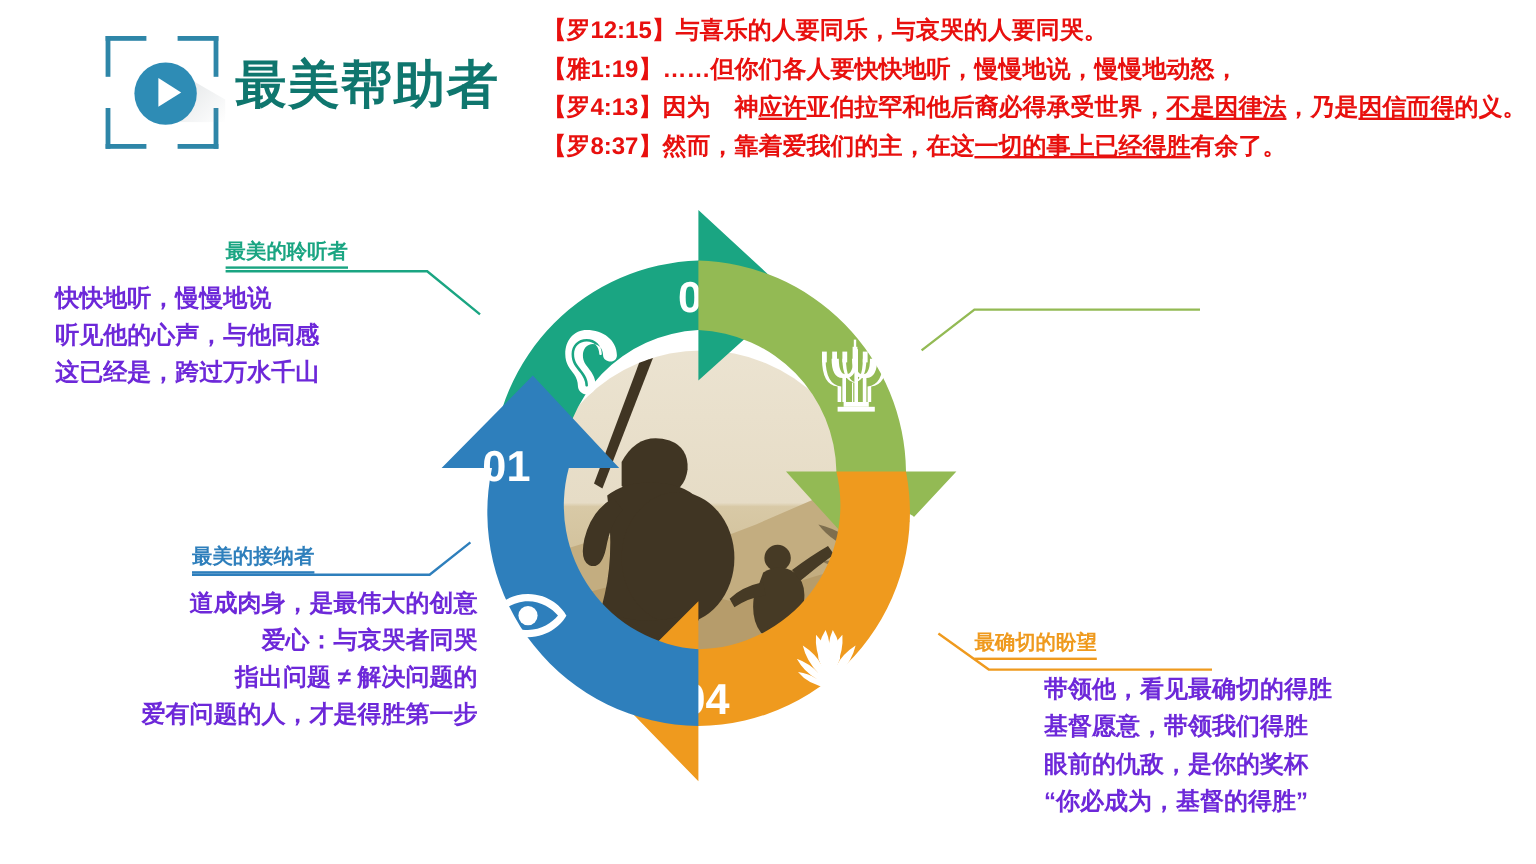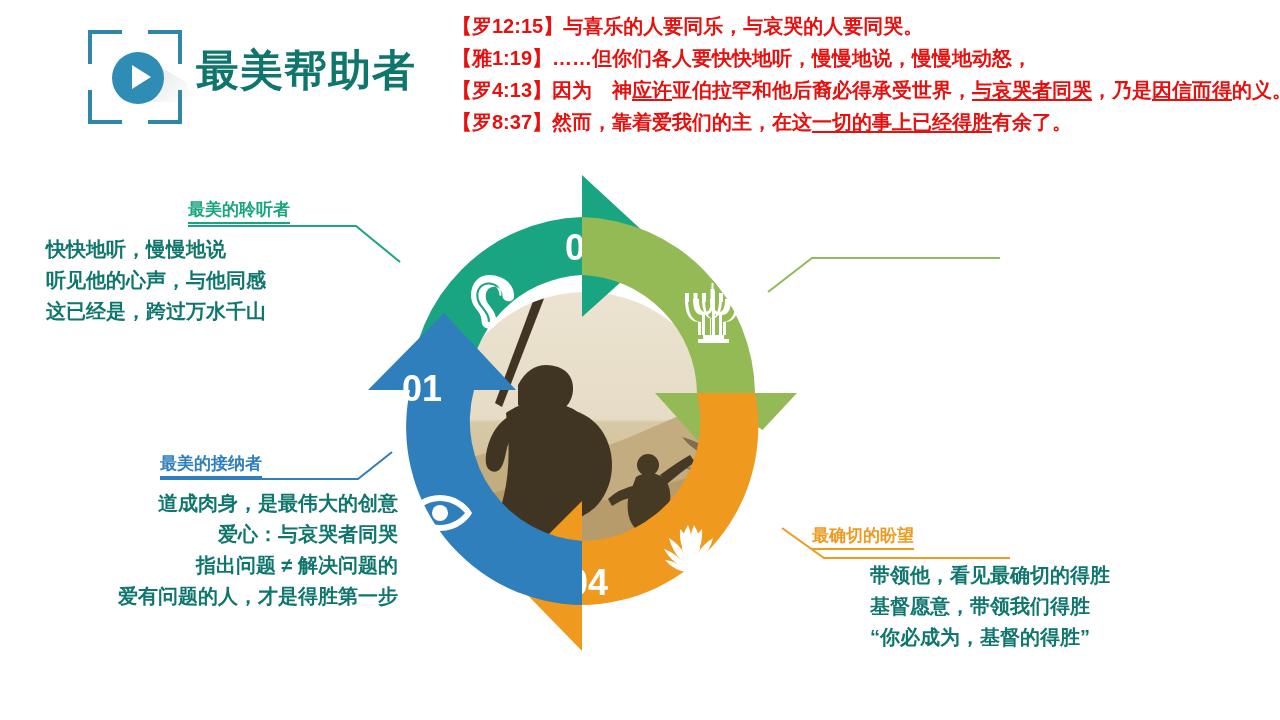--- a/index.html
+++ b/index.html
@@ -55,21 +55,21 @@
   }
 
   
   .panel{position:absolute;}
   .panel .head{
     font-size:17px;font-weight:bold;white-space:nowrap;
     border-bottom:2.5px solid currentColor;display:inline-block;padding-bottom:1px;
   }
   .panel .body{margin-top:8px;}
   .panel .body div{
-    color:#0f766e;font-weight:bold;font-size:20px;line-height:31px;white-space:nowrap;
+    color:#6d28d9;font-weight:bold;font-size:20px;line-height:31px;white-space:nowrap;
   }
 
   #panel-listener{left:46px;top:198px;}
   #panel-listener .head{color:#1AA582;margin-left:142px;}
   #panel-listener .body{margin-top:10px;}
 
   #panel-receiver{left:38px;top:452px;}
   #panel-receiver .head{color:#2E7FBC;margin-left:122px;}
   #panel-receiver .body{margin-top:10px;text-align:right;width:360px;}
 
@@ -107,21 +107,21 @@
   <div class="main-title">最美帮助者</div>
 
   <div class="scripture">
     <div class="line">
       <span>【罗12:15】</span><span>与喜乐的人要同乐，与哀哭的人要同哭。</span>
     </div>
     <div class="line">
       <span>【雅1:19】</span><span>……但你们各人要快快地听，慢慢地说，慢慢地动怒，</span>
     </div>
     <div class="line">
-      <span>【罗4:13】</span><span>因为　神<span class="u">应许</span>亚伯拉罕和他后裔必得承受世界，<span class="u">与哀哭者同哭</span>，乃是<span class="u">因信而得</span>的义。</span>
+      <span>【罗4:13】</span><span>因为　神<span class="u">应许</span>亚伯拉罕和他后裔必得承受世界，<span class="u">不是因律法</span>，乃是<span class="u">因信而得</span>的义。</span>
     </div>
     <div class="line">
       <span>【罗8:37】</span><span>然而，靠着爱我们的主，在这<span class="u">一切的事上已经得胜</span>有余了。</span>
     </div>
   </div>
 
   <svg class="connect" style="left:0;top:0;width:1280px;height:720px;">
 
     <path d="M 188 226 L 356 226 L 400 262" fill="none" stroke="#1AA582" stroke-width="2"></path>
 
@@ -309,17 +309,18 @@
       <div>爱有问题的人，才是得胜第一步</div>
     </div>
   </div>
 
 
   <div class="panel" id="panel-hope">
     <div class="head">最确切的盼望</div>
     <div class="body">
       <div>带领他，看见最确切的得胜</div>
       <div>基督愿意，带领我们得胜</div>
+      <div>眼前的仇敌，是你的奖杯</div>
       <div>“你必成为，基督的得胜”</div>
     </div>
   </div>
 
 </div>
 
 </body></html>

